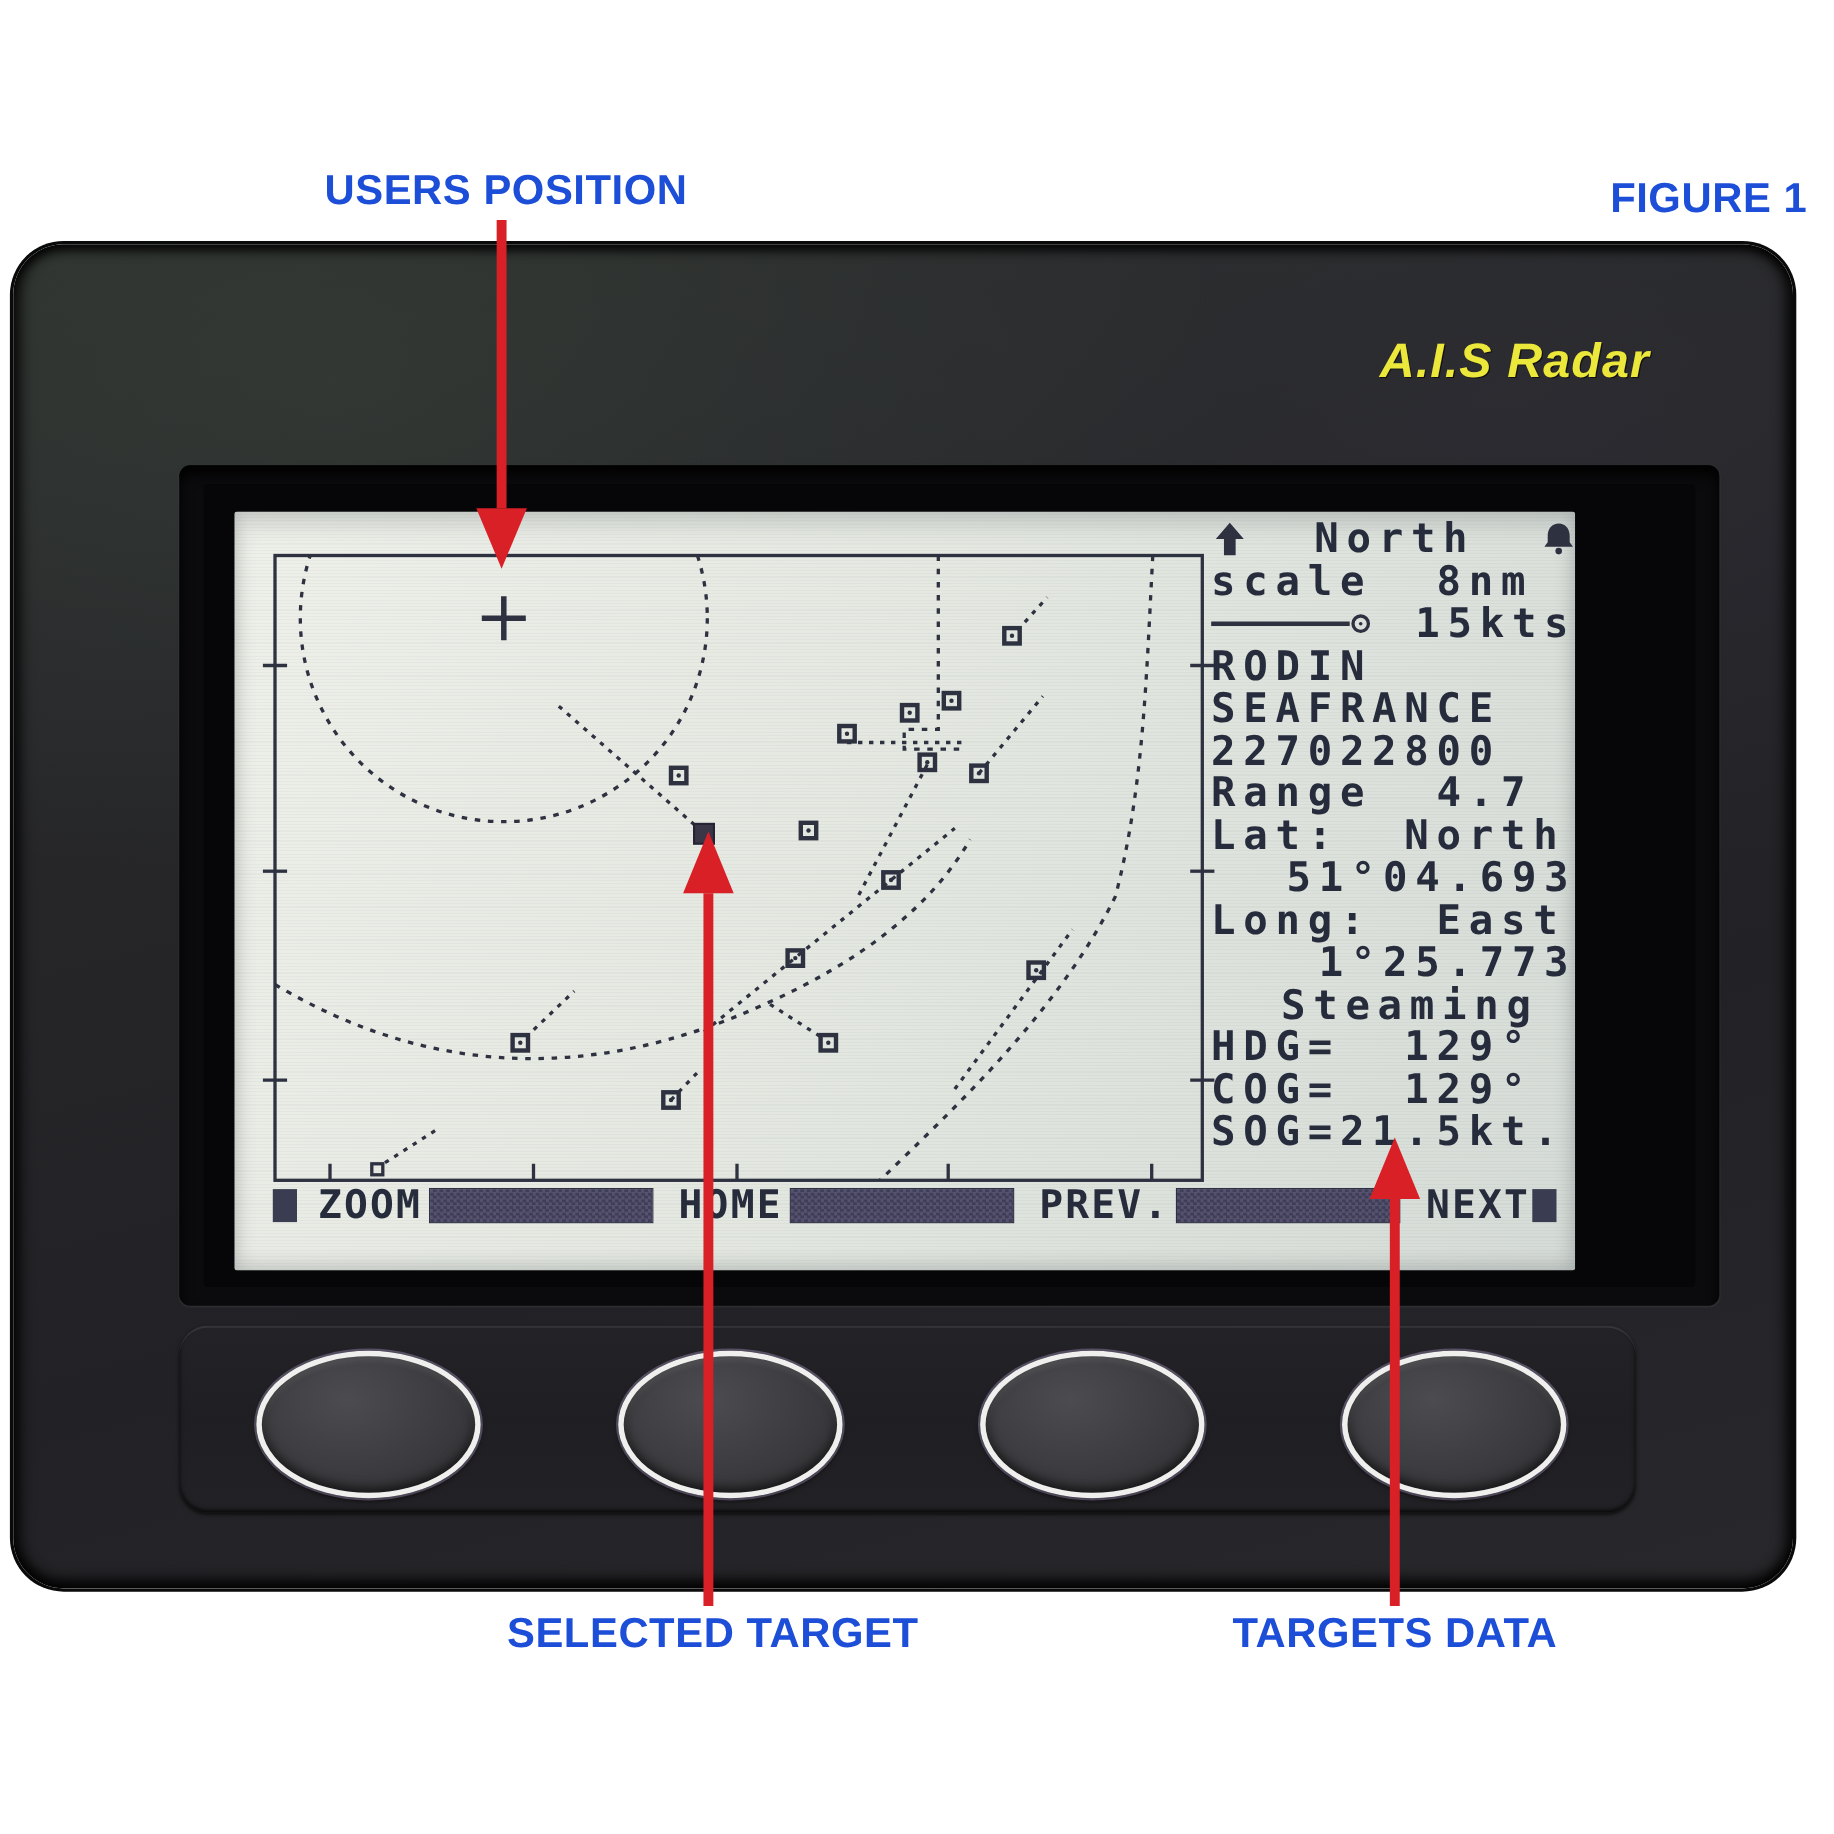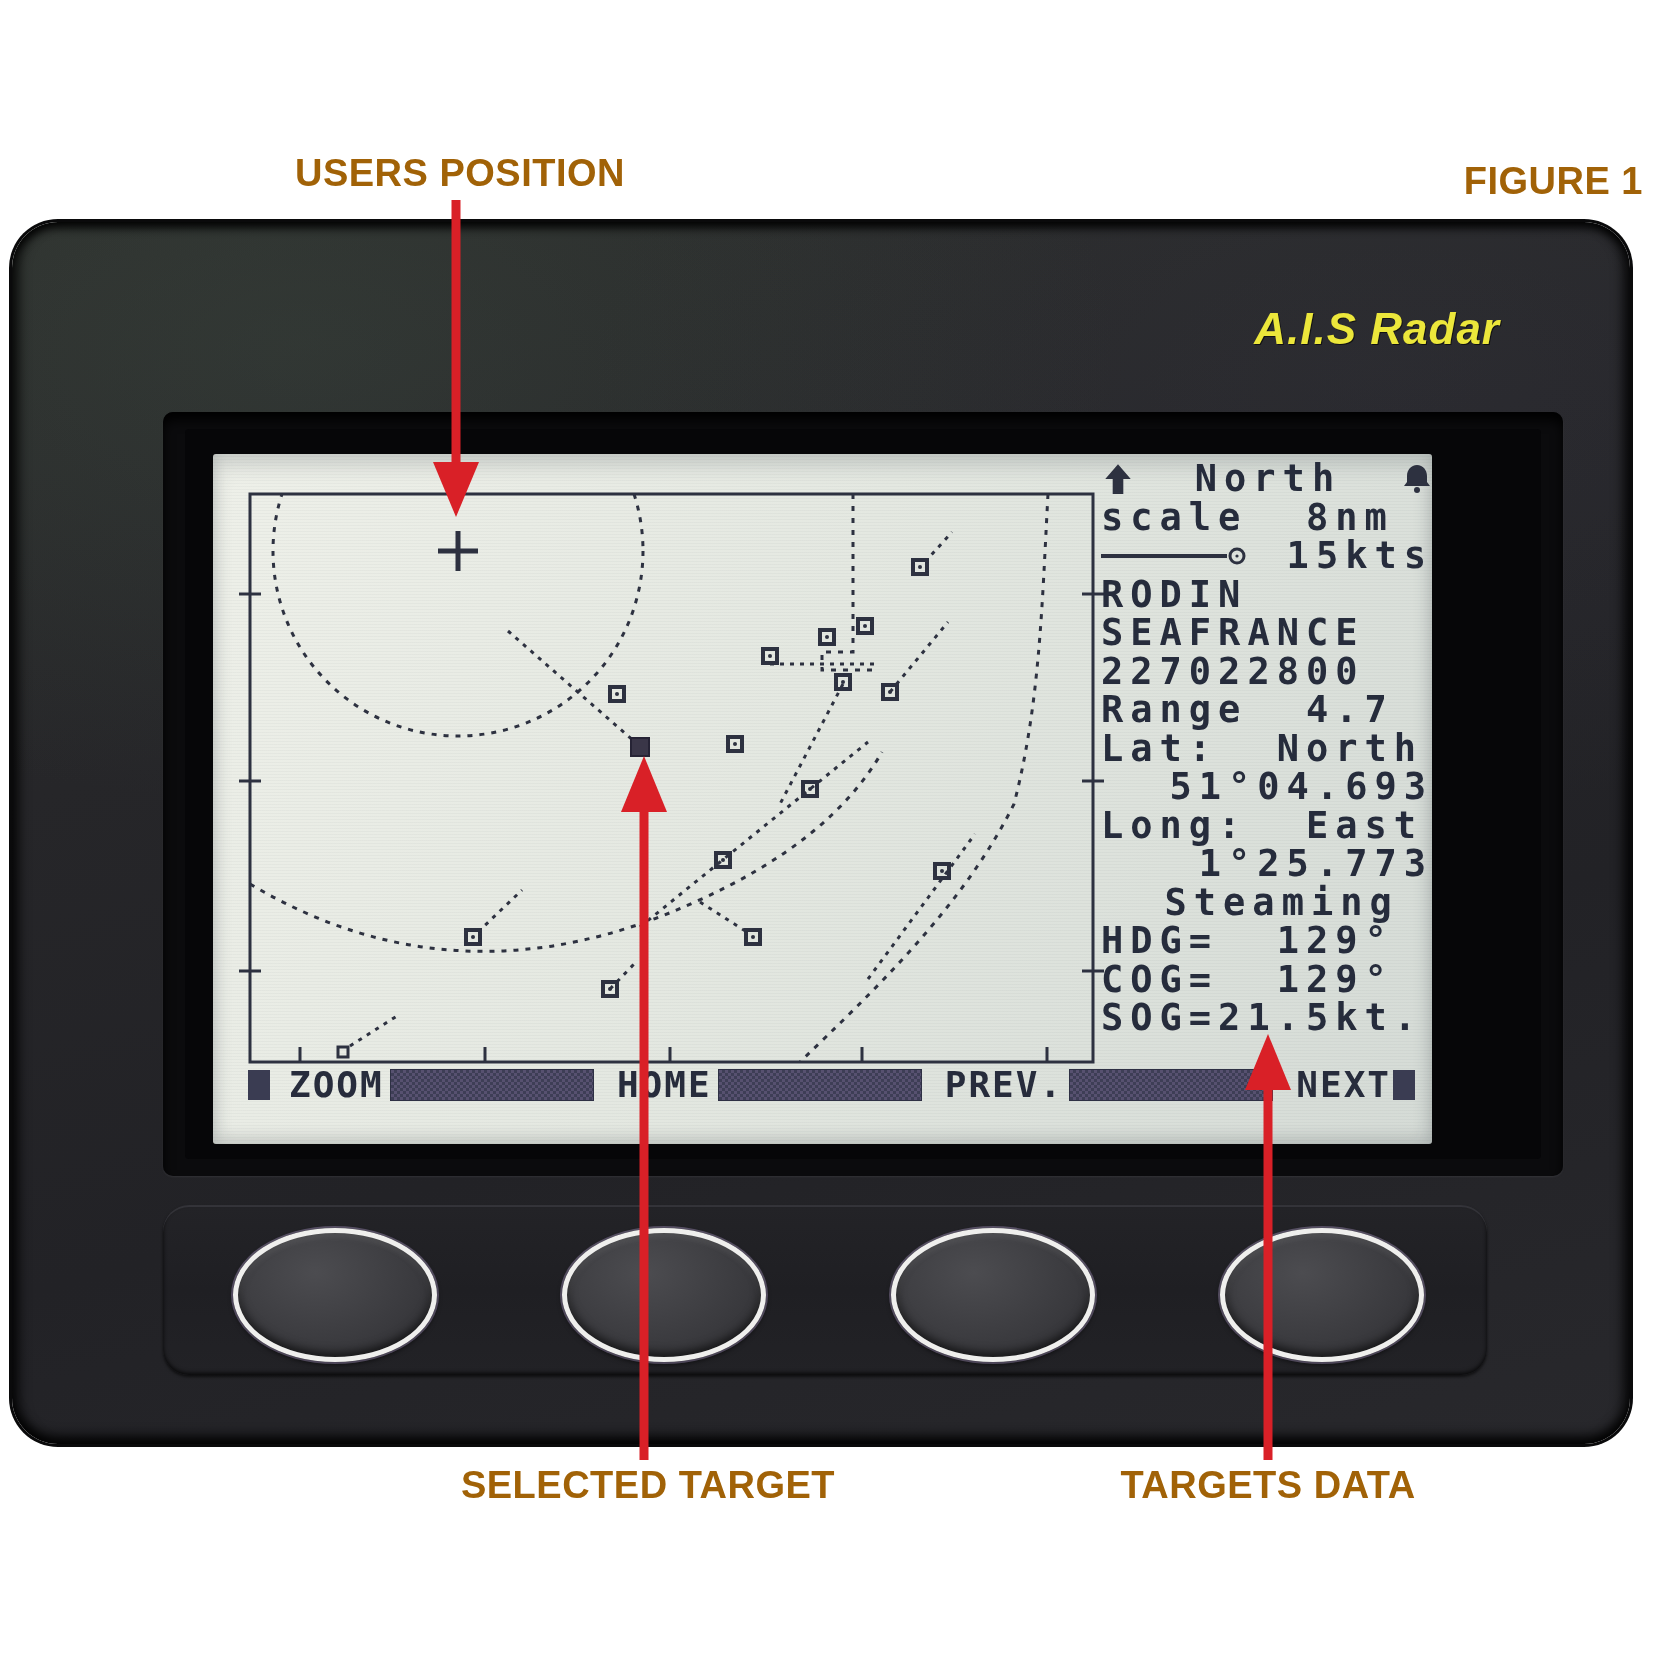--- a/index.html
+++ b/index.html
@@ -1,20 +1,20 @@
 <!DOCTYPE html>
 <html><head>
 <meta charset="utf-8">
 <style>
   html,body{margin:0;padding:0;background:#ffffff;}
   .page{position:relative;width:1667px;height:1667px;background:#ffffff;overflow:hidden;
         font-family:"Liberation Sans",sans-serif;}
 
   
-  .label{position:absolute;color:#a16207;font-weight:bold;font-size:38px;letter-spacing:0.5px;}
+  .label{position:absolute;color:#1d4ed8;font-weight:bold;font-size:38px;letter-spacing:0.5px;}
   .users-position{left:230px;top:152px;width:460px;text-align:center;}
   .figure-label{right:24px;top:160px;font-weight:800;}
   .selected-target{left:398px;top:1464px;width:500px;text-align:center;}
   .targets-data{left:1018px;top:1464px;width:500px;text-align:center;}
 
   
   .device{position:absolute;left:12px;top:222px;width:1618px;height:1222px;border-radius:46px;
     background:
       radial-gradient(120% 90% at 18% 10%, rgba(74,96,82,0.22), transparent 42%),
       radial-gradient(110% 80% at 85% 12%, rgba(62,62,78,0.20), transparent 45%),
@@ -22,21 +22,21 @@
     box-shadow: 0 0 0 3px #0a0a0b,
       inset 0 12px 10px -6px rgba(0,0,0,0.92),
       inset 0 -14px 12px -6px rgba(0,0,0,0.92),
       inset 14px 0 12px -7px rgba(0,0,0,0.75),
       inset -14px 0 12px -7px rgba(0,0,0,0.75);}
 
   .brand{position:absolute;right:130px;top:82px;color:#ece73b;font-style:italic;font-weight:800;
          font-size:44px;letter-spacing:1px;text-shadow:1px 1px 0 rgba(0,0,0,0.6);}
 
   
-  .screen-recess{position:absolute;left:151px;top:190px;width:1400px;height:764px;border-radius:10px;
+  .screen-recess{position:absolute;left:151px;top:201px;width:1400px;height:764px;border-radius:10px;
     background:#0b0b0d;
     box-shadow: inset 0 8px 12px rgba(0,0,0,0.95), 0 1px 2px rgba(95,95,100,0.25);}
   .screen-black{position:absolute;left:22px;top:17px;right:22px;bottom:17px;background:#060608;border-radius:4px;}
   .lcd{position:absolute;left:28px;top:25px;width:1219px;height:690px;border-radius:3px;
     background:
       repeating-linear-gradient(0deg, rgba(60,70,80,0.04) 0 1px, transparent 1px 3px),
       linear-gradient(115deg,#eef0e9 0%,#e4e8e1 45%,#d5dbd6 100%);
     box-shadow: inset 0 10px 20px rgba(40,50,60,0.20), inset 0 -8px 14px rgba(40,50,60,0.14);
     overflow:hidden;}
   #chart-svg{position:absolute;left:0;top:0;width:1219px;height:690px;}

